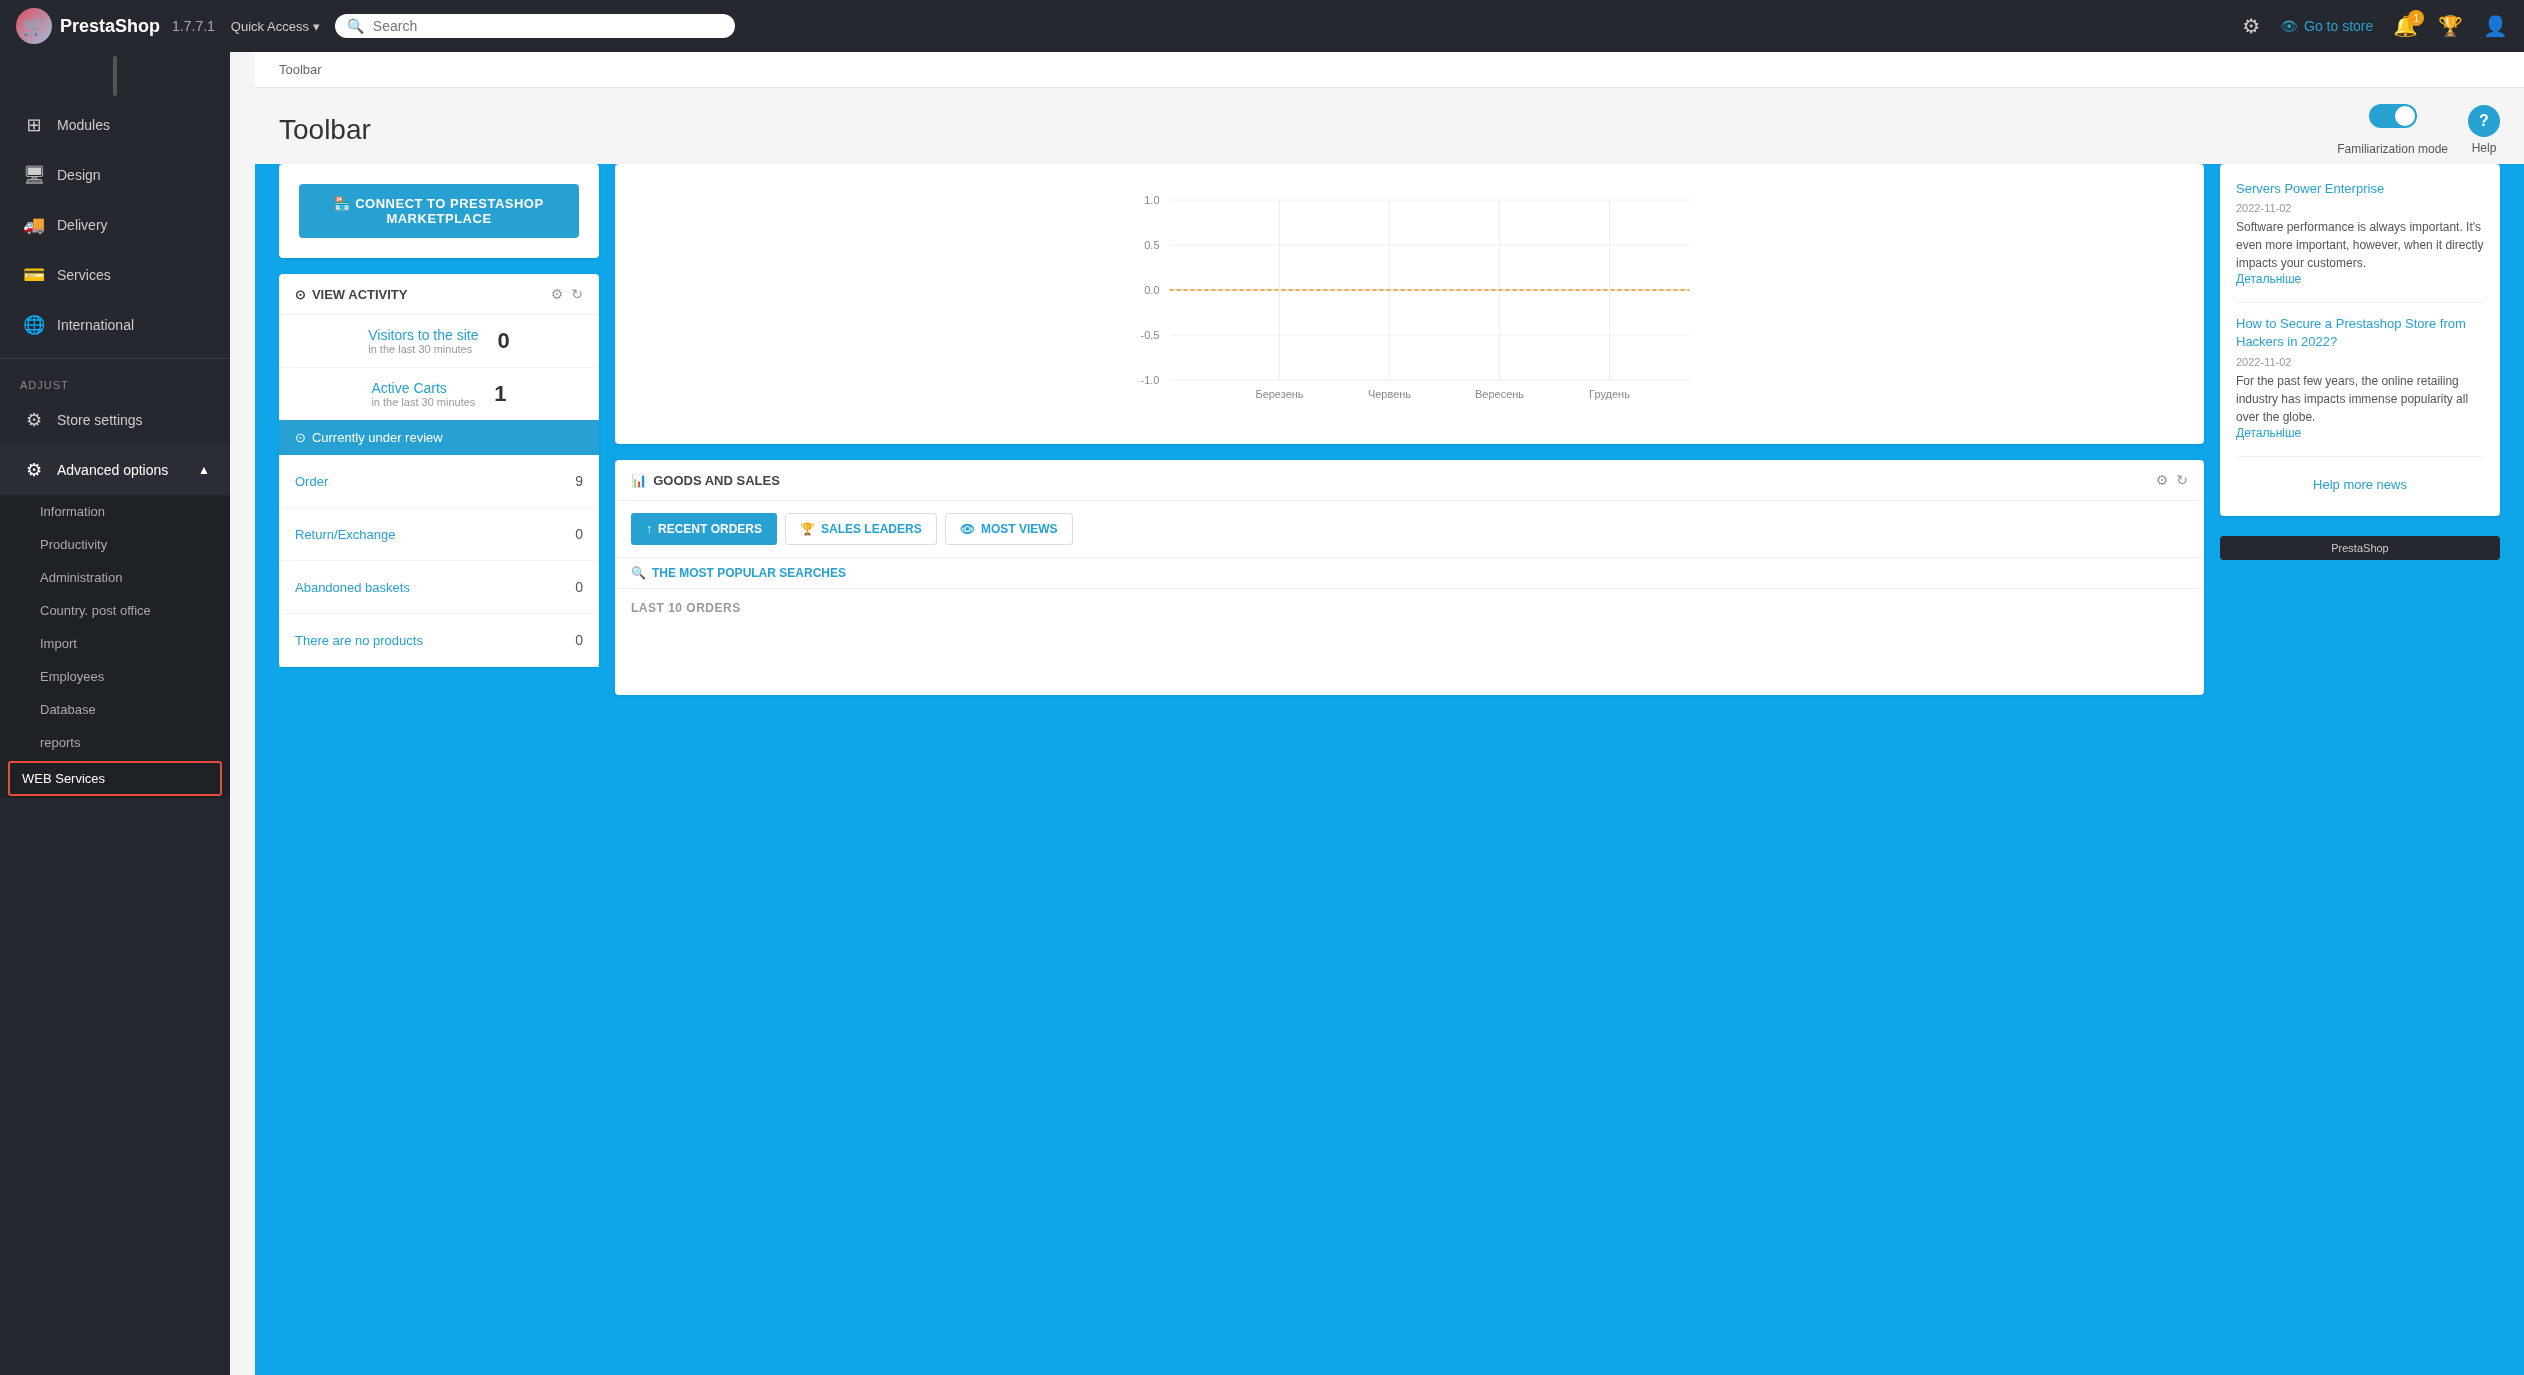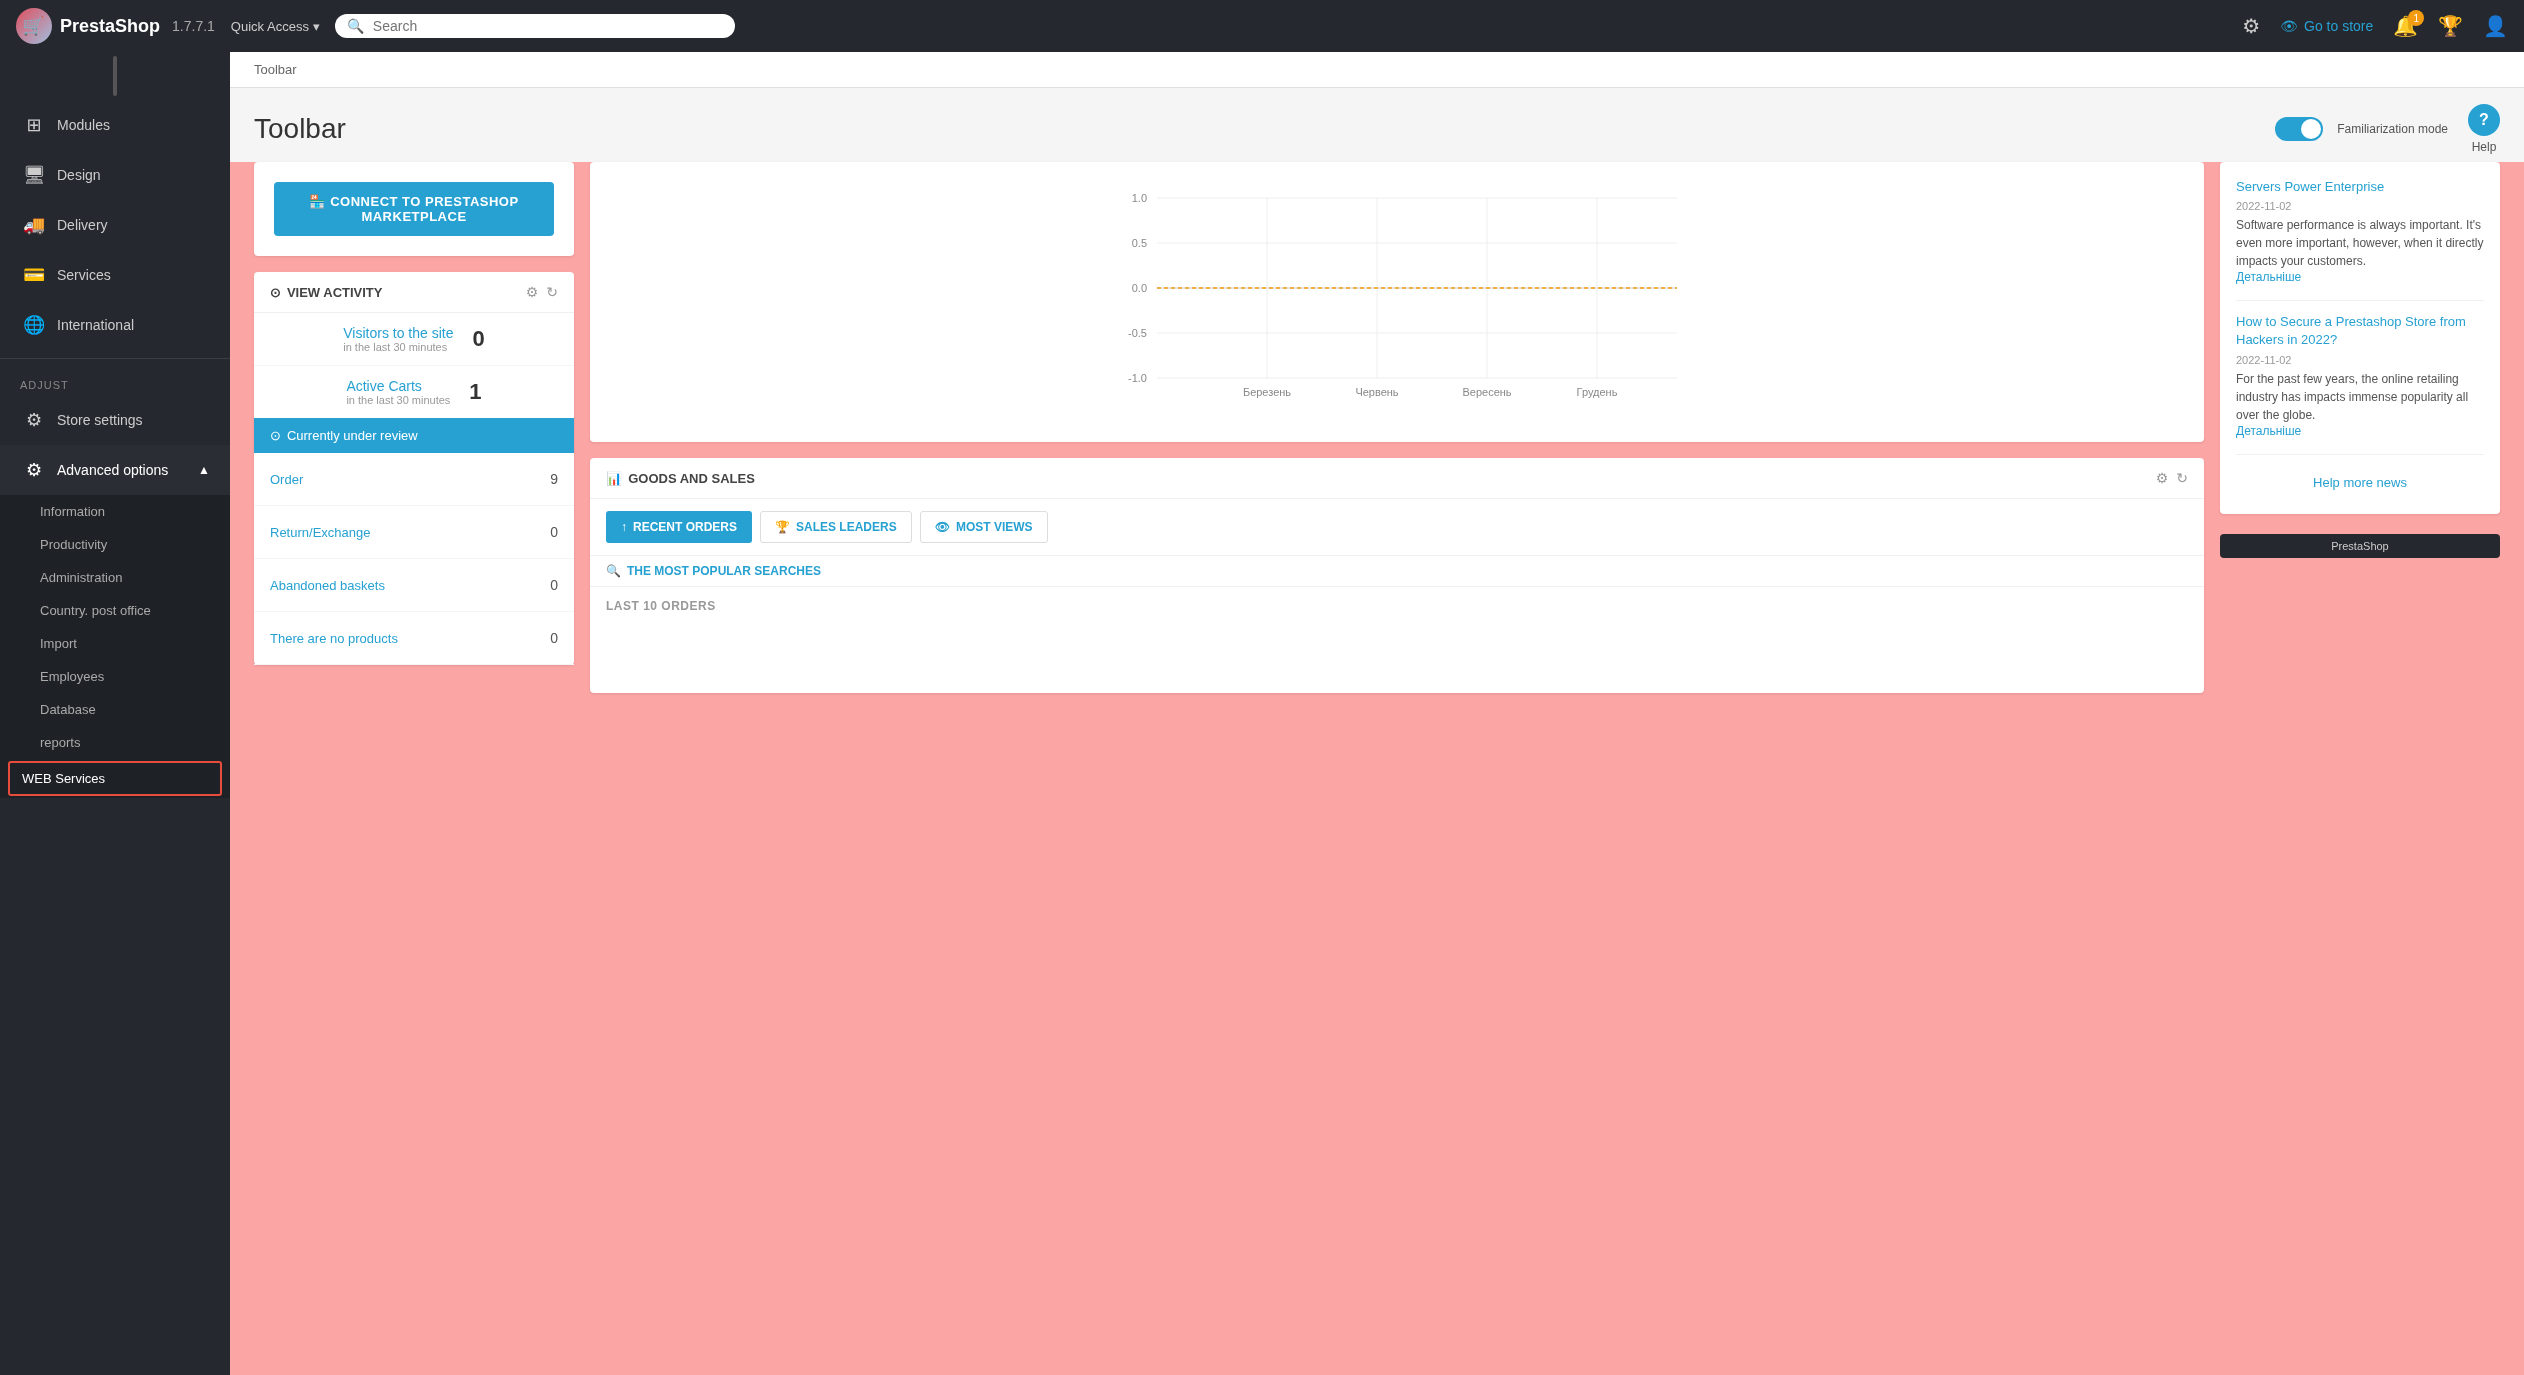--- a/index.html
+++ b/index.html
@@ -110,43 +110,44 @@
       border-radius: 3px;
       padding: 7px 12px 7px 32px;
     }
     .sidebar-item.expanded { color: white; background: #2a2d33; }
     .sidebar-item .chevron { margin-left: auto; font-size: 12px; }
 
     
     .content {
       flex: 1;
       overflow-y: auto;
-      background: #fca5a5;
+      background: #0ea5e9;
       display: flex;
       flex-direction: column;
+      margin-left: 25px;
     }
     .breadcrumb {
       background: white;
       padding: 10px 24px;
       font-size: 13px;
       color: #666;
       border-bottom: 1px solid #e0e0e0;
       flex-shrink: 0;
     }
     .page-header {
       display: flex;
       align-items: center;
       justify-content: space-between;
       padding: 16px 24px 8px;
       background: #f5f5f5;
     }
     .page-title { font-size: 28px; font-weight: 300; color: #333; }
     .header-actions { display: flex; align-items: center; gap: 20px; }
     .familiarization-mode {
-      display: flex; align-items: center; gap: 14px;
+      display: flex; flex-direction: column; align-items: center; gap: 14px;
       font-size: 12px; color: #555;
     }
     .toggle-switch {
       width: 48px; height: 24px;
       background: #26a1d2;
       border-radius: 12px;
       position: relative;
       cursor: pointer;
     }
     .toggle-knob {

